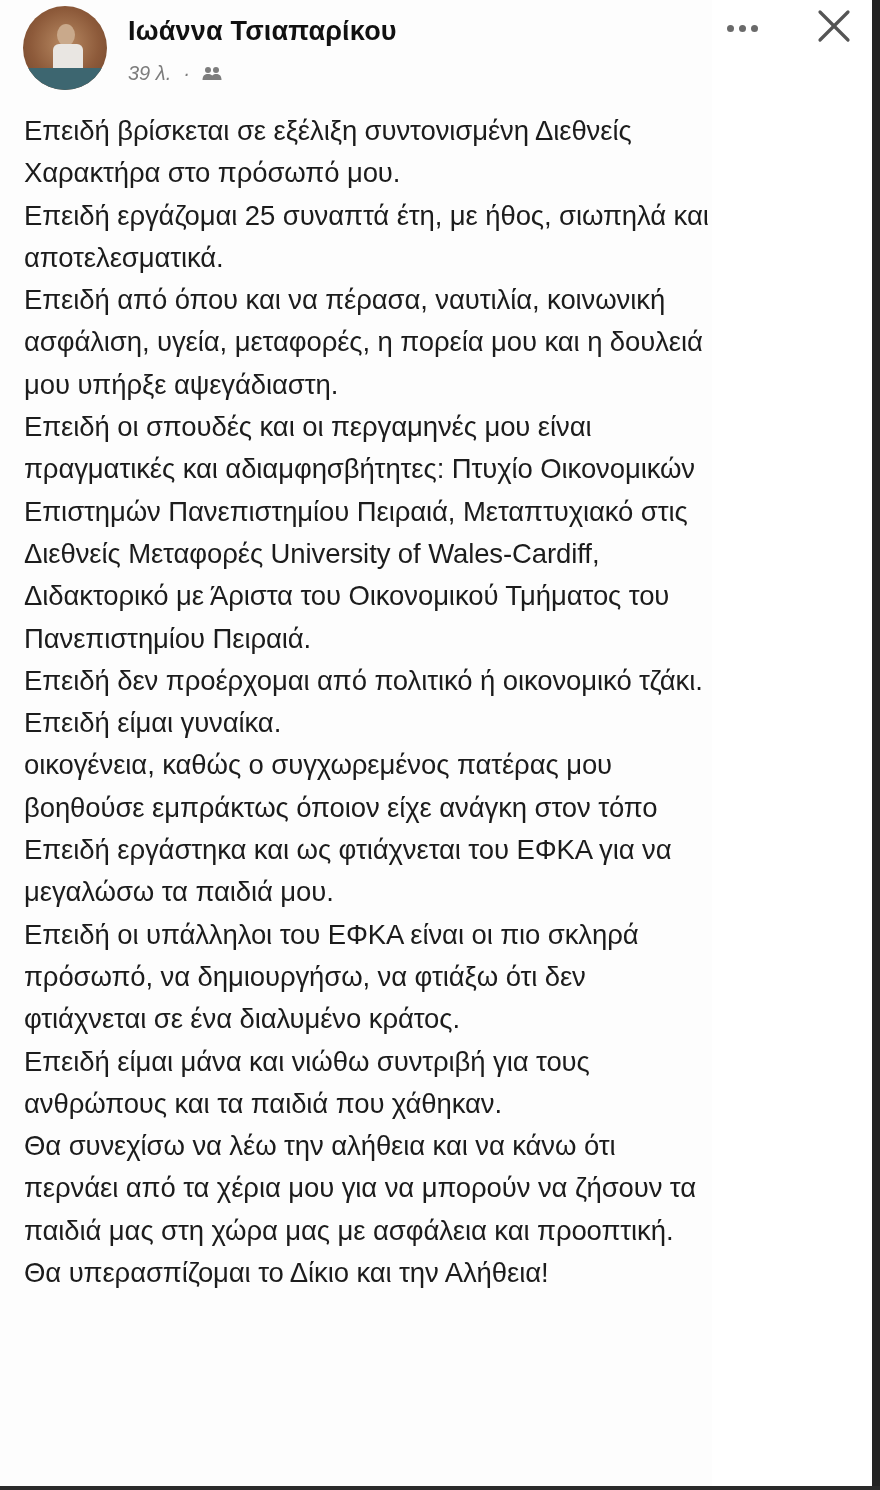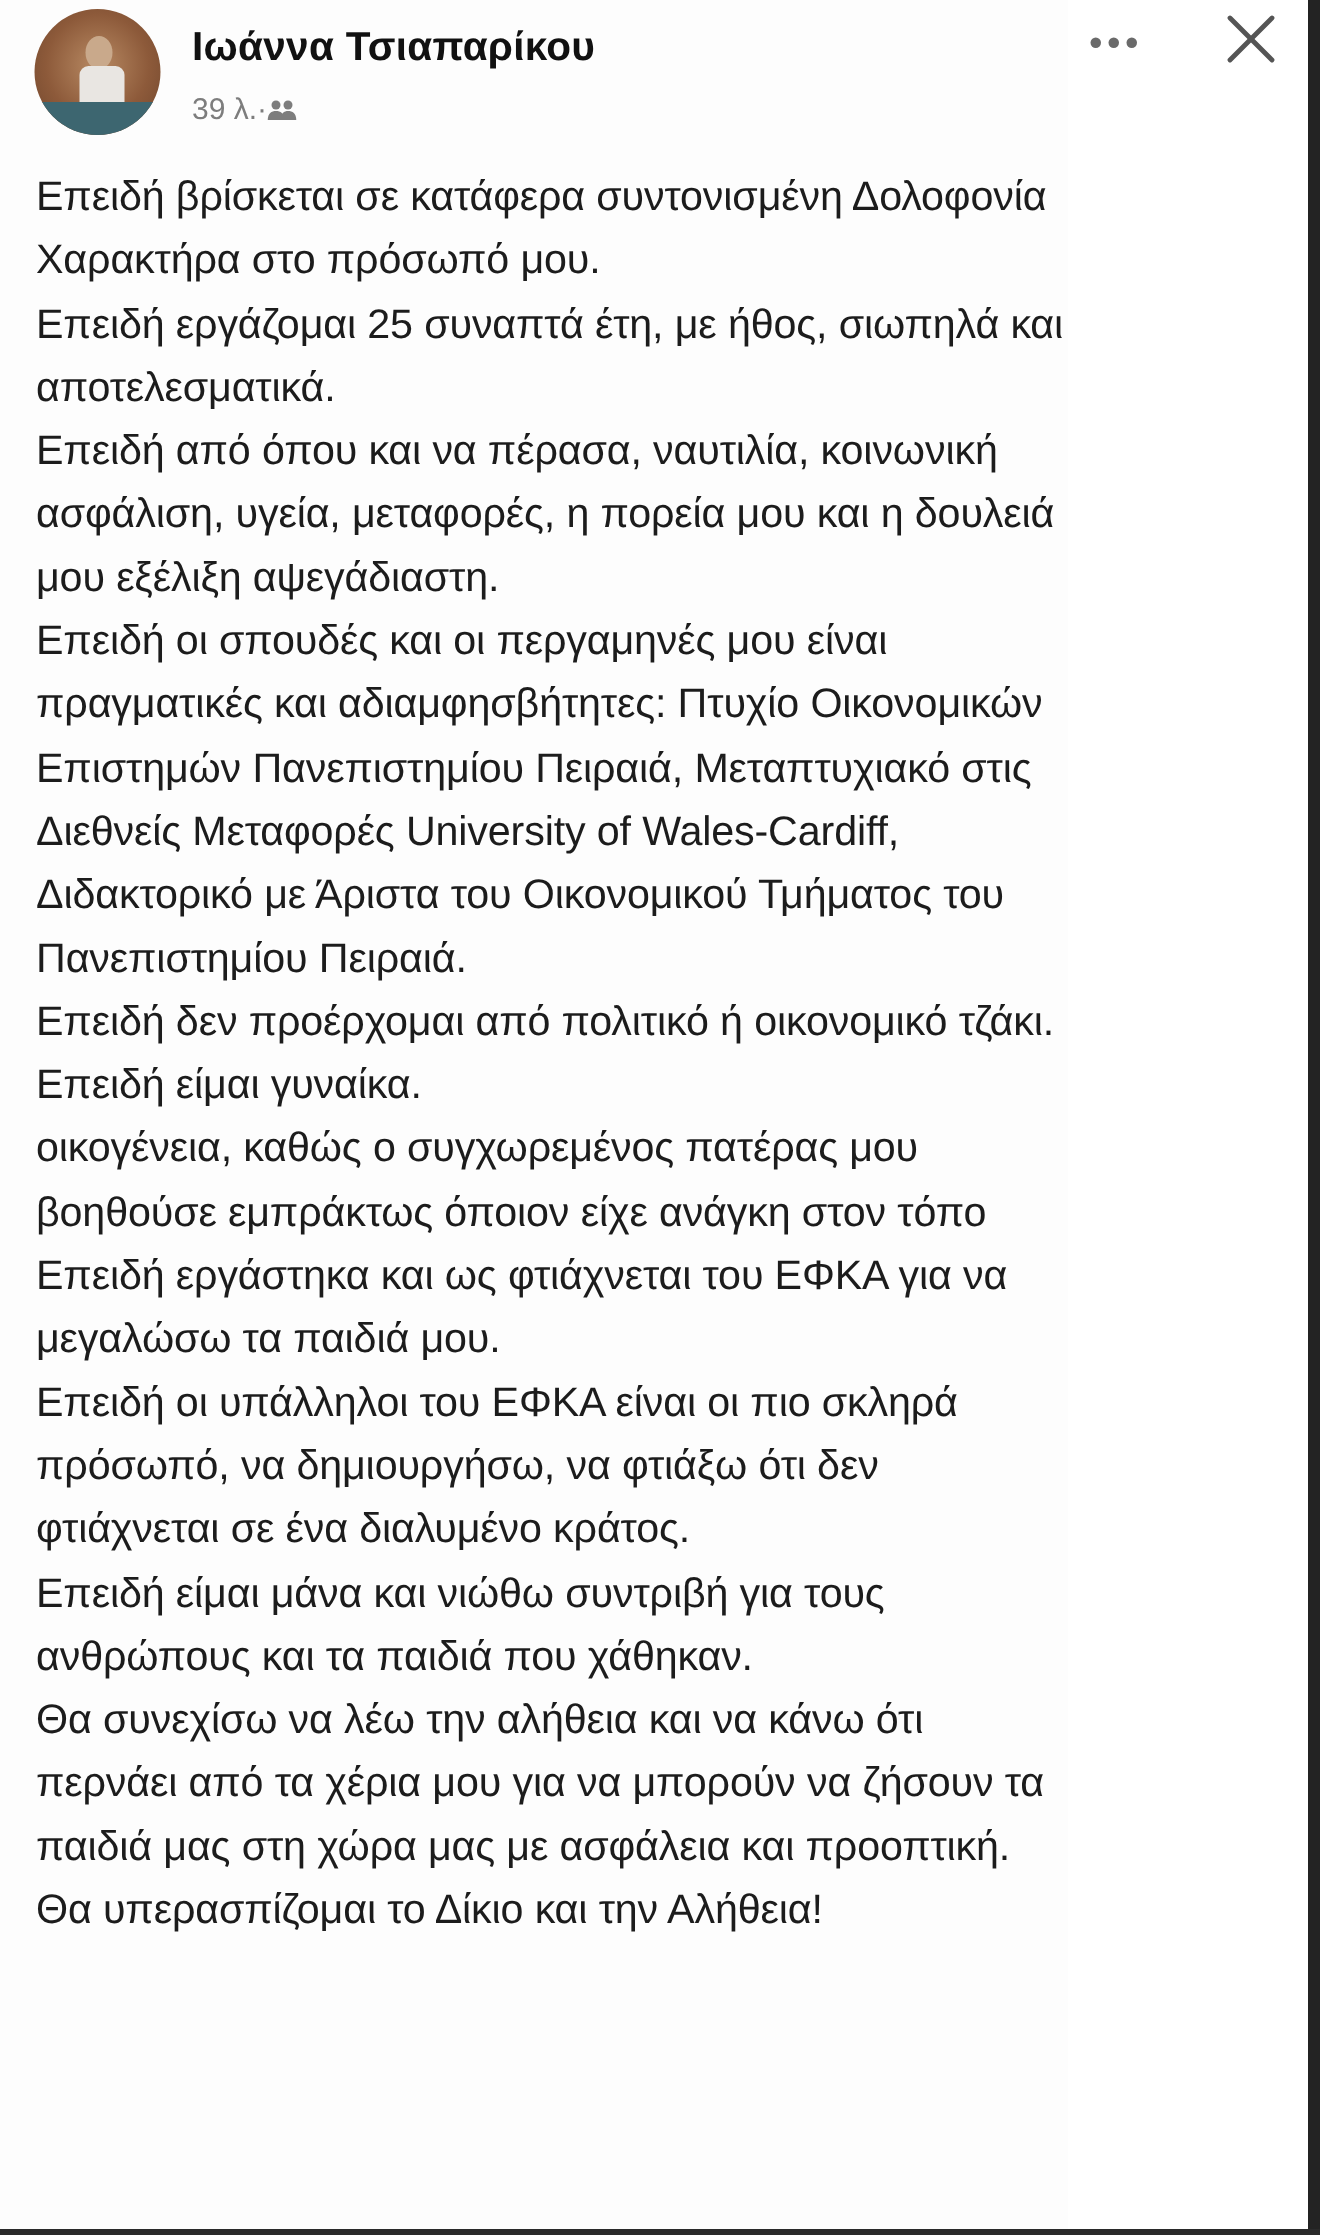--- a/index.html
+++ b/index.html
@@ -84,21 +84,22 @@
       letter-spacing: 0.2px;
     }
     .meta {
       position: absolute;
       left: 128px;
       top: 62px;
       font-size: 20px;
       color: #7d7d7d;
       display: flex;
       align-items: center;
-      gap: 0;
+      gap: 12px;
+      font-style: italic;
     }
     .meta .dot {
       color: #7d7d7d;
     }
     .audience-icon {
       display: inline-block;
       width: 20px;
       height: 16px;
       position: relative;
     }
@@ -180,27 +181,27 @@
   </div>
 
   <div class="close-button">
     <svg width="44" height="40" viewBox="0 0 44 40">
       <line x1="8" y1="6" x2="36" y2="34" stroke="#555555" stroke-width="3.2" stroke-linecap="round"></line>
       <line x1="36" y1="6" x2="8" y2="34" stroke="#555555" stroke-width="3.2" stroke-linecap="round"></line>
     </svg>
   </div>
 
   <div class="post-body">
-    <span class="line">Επειδή βρίσκεται σε κατάφερα συντονισμένη Δολοφονία</span>
+    <span class="line">Επειδή βρίσκεται σε εξέλιξη συντονισμένη Διεθνείς</span>
     <span class="line">Χαρακτήρα στο πρόσωπό μου.</span>
     <span class="line">Επειδή εργάζομαι 25 συναπτά έτη, με ήθος, σιωπηλά και</span>
     <span class="line">αποτελεσματικά.</span>
     <span class="line">Επειδή από όπου και να πέρασα, ναυτιλία, κοινωνική</span>
     <span class="line">ασφάλιση, υγεία, μεταφορές, η πορεία μου και η δουλειά</span>
-    <span class="line">μου εξέλιξη αψεγάδιαστη.</span>
+    <span class="line">μου υπήρξε αψεγάδιαστη.</span>
     <span class="line">Επειδή οι σπουδές και οι περγαμηνές μου είναι</span>
     <span class="line">πραγματικές και αδιαμφησβήτητες: Πτυχίο Οικονομικών</span>
     <span class="line">Επιστημών Πανεπιστημίου Πειραιά, Μεταπτυχιακό στις</span>
     <span class="line">Διεθνείς Μεταφορές University of Wales-Cardiff,</span>
     <span class="line">Διδακτορικό με Άριστα του Οικονομικού Τμήματος του</span>
     <span class="line">Πανεπιστημίου Πειραιά.</span>
     <span class="line">Επειδή δεν προέρχομαι από πολιτικό ή οικονομικό τζάκι.</span>
     <span class="line">Επειδή είμαι γυναίκα.</span>
     <span class="line">οικογένεια, καθώς ο συγχωρεμένος πατέρας μου</span>
     <span class="line">βοηθούσε εμπράκτως όποιον είχε ανάγκη στον τόπο</span>

